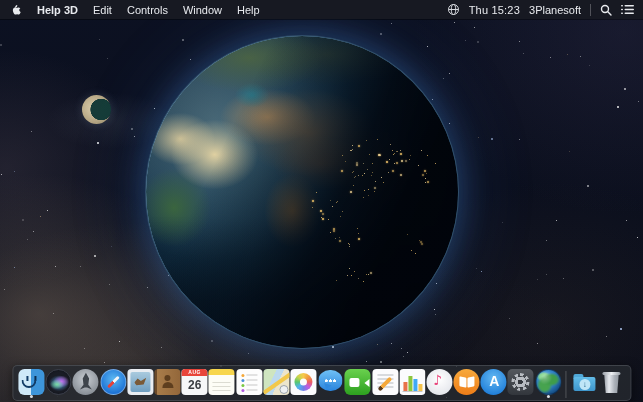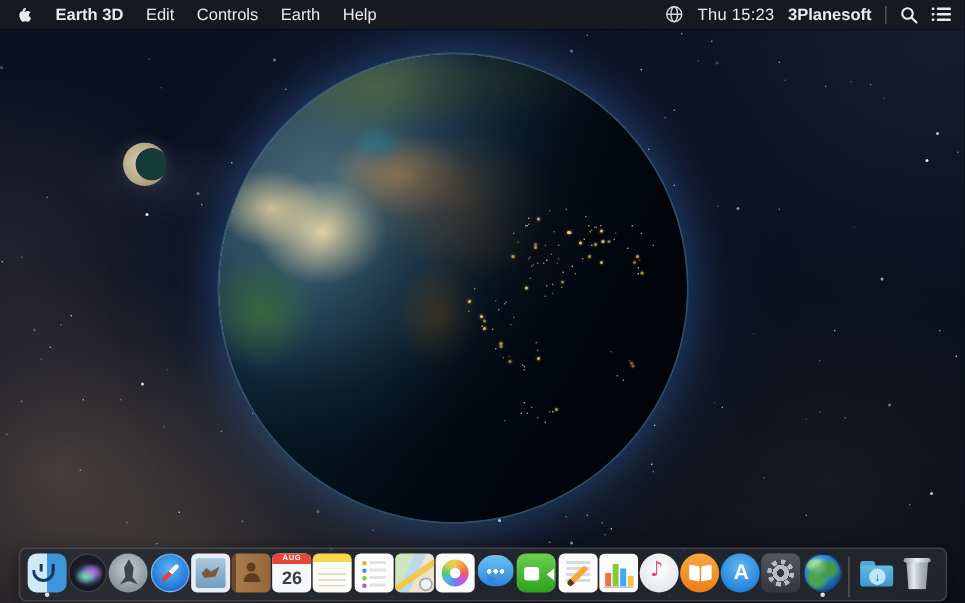--- a/index.html
+++ b/index.html
@@ -72,21 +72,21 @@
   }
   .mb-left{display:flex;align-items:center;padding-left:11px;}
   .apple{position:relative;width:12px;height:13px;margin-right:2px;}
   .apple svg{display:block}
   .app-name{font-weight:700;margin:0 0 0 12px;}
   .menu-items{display:flex;justify-content:center;}
   .menu-item{margin-left:15px;}
   .mb-right{display:flex;align-items:center;padding-right:9px;gap:9px;}
   .mb-sep{width:1px;height:12px;background:rgba(255,255,255,.25);}
   .mb-clock{letter-spacing:.2px;}
-  .mb-vendor{font-weight:700;}
+  .mb-vendor{font-weight:400;}
   .mb-ic{display:flex;align-items:center;}
   
   .dock{position:absolute;left:50%;transform:translateX(-50%);bottom:1px;z-index:10;
     height:31px;display:flex;align-items:flex-start;padding:3px 5px 0;
     background:rgba(38,41,48,.82);
     border:1px solid rgba(125,130,140,.32);border-radius:5px;
     box-shadow:0 2px 10px rgba(0,0,0,.5);
   }
   .di{width:26px;height:26px;position:relative;margin:0 .6px;flex:0 0 auto;}
   .ic{position:absolute;inset:0;border-radius:6px;}
@@ -470,25 +470,25 @@
   </div>
 </div>
 
 <div class="menubar">
   <div class="mb-left">
     <span class="apple mb-ic">
       <svg viewBox="0 0 17 17" width="13" height="13">
           <path fill="#e8eaed" d="M8.4 4.7c.6-.8.5-1.9.4-2.4-.9.1-1.9.6-2.4 1.3-.4.5-.7 1.4-.5 2.2 1 .1 1.9-.4 2.5-1.1zm3.3 4.8c0-1.7 1.4-2.5 1.5-2.6-.8-1.2-2-1.3-2.5-1.4-1-.1-2 .6-2.5.6-.5 0-1.3-.6-2.2-.6-1.1 0-2.2.7-2.8 1.7-1.2 2.1-.3 5.1.9 6.8.6.8 1.3 1.7 2.2 1.7.9 0 1.2-.6 2.2-.6 1 0 1.3.6 2.2.6.9 0 1.5-.8 2.1-1.7.7-.9.9-1.9 1-1.9-.1-.1-1.9-.8-2.1-2.6z"></path>
         </svg>
     </span>
-    <span class="app-name">Earth 3D</span>
+    <span class="app-name">Help 3D</span>
     <span class="menu-items">
         <span class="menu-item">Edit</span>
         <span class="menu-item">Controls</span>
-        <span class="menu-item">Earth</span>
+        <span class="menu-item">Window</span>
         <span class="menu-item">Help</span>
       </span>
   </div>
   <div class="mb-right">
     <span class="mb-ic">
       <svg width="13" height="13" viewBox="0 0 13 13" fill="none" stroke="#d4d7dc" stroke-width="1">
         <circle cx="6.5" cy="6.5" r="5"></circle>
           <ellipse cx="6.5" cy="6.5" rx="2.2" ry="5"></ellipse>
           <line x1="1.5" y1="6.5" x2="11.5" y2="6.5"></line>
       </svg>

